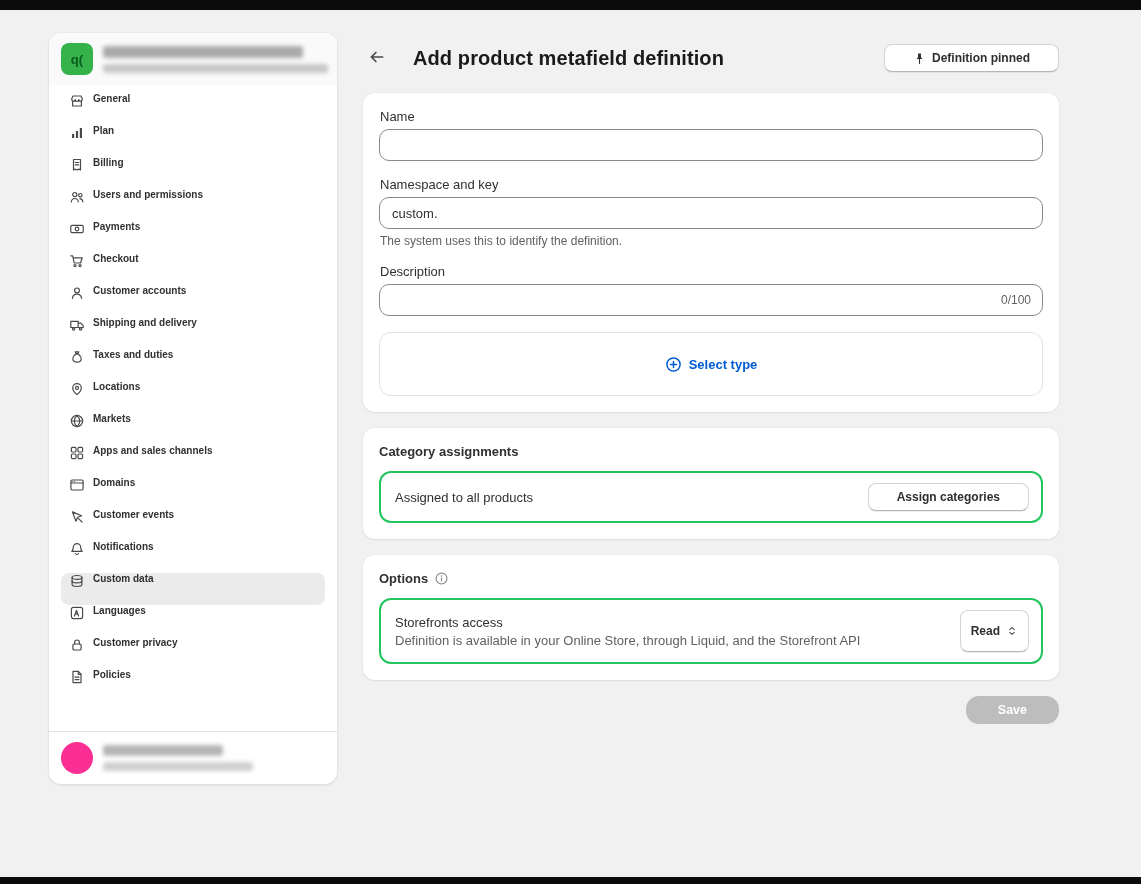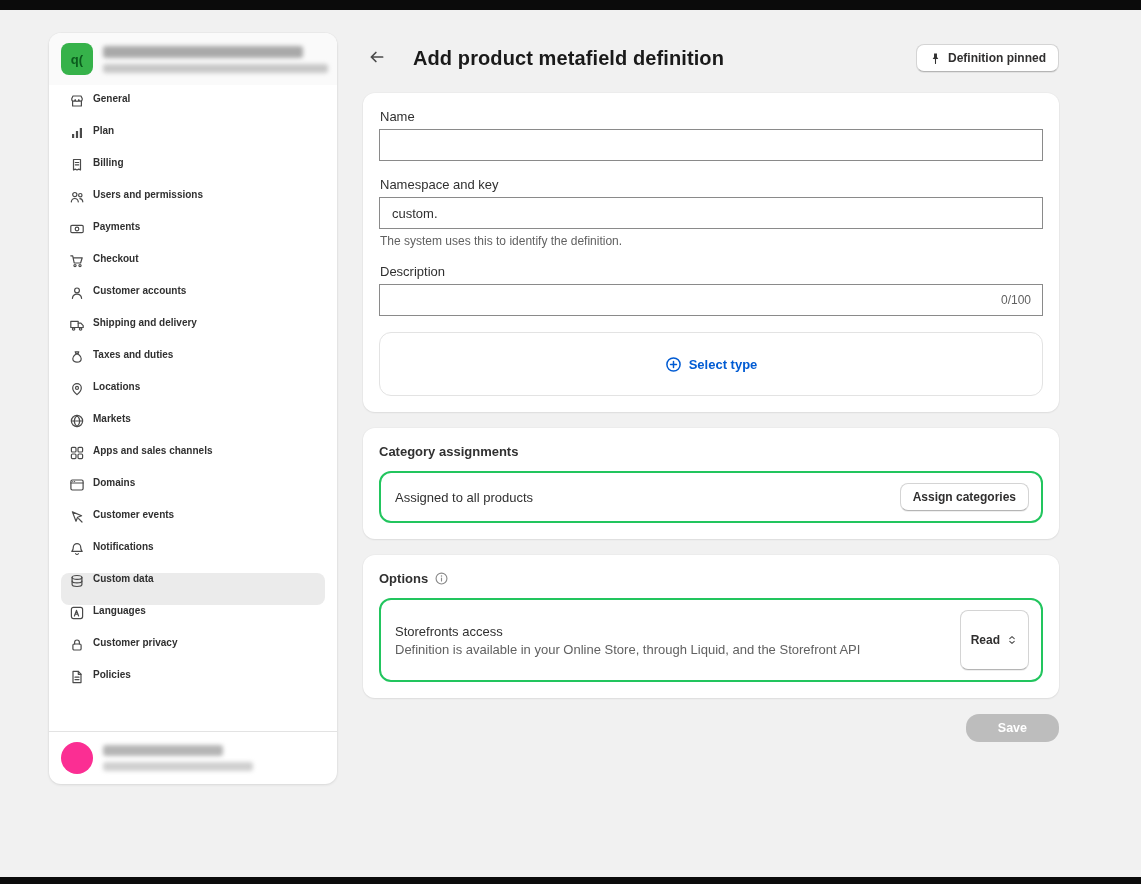--- a/index.html
+++ b/index.html
@@ -49,33 +49,33 @@
   .page-head { display:flex; align-items:center; height:36px; margin-bottom:17px; }
   .back-btn {
     width:28px; height:28px; border:none; background:transparent; border-radius:8px;
     display:flex; align-items:center; justify-content:center; cursor:pointer; color:#4a4a4a; padding:0;
   }
   .page-title { font-size:20px; font-weight:700; color:#1a1a1a; margin-left:22px; letter-spacing:.1px; }
   .btn {
     background:#fff; border:1px solid #d4d4d4; border-bottom-color:#b5b5b5;
     border-radius:8px; box-shadow:0 1px 0 rgba(26,26,26,.07);
     font-family:inherit; font-size:12px; font-weight:600; color:#302f2f;
-    padding:6px 12px; display:inline-flex; align-items:center; gap:6px; cursor:pointer;
+    padding:6px 28px; display:inline-flex; align-items:center; gap:6px; cursor:pointer;
   }
   .pinned-btn { margin-left:auto; }
 
   .card {
     background:#fff; border-radius:12px; padding:16px; margin-bottom:16px;
     box-shadow:0 1px 2px rgba(0,0,0,.07), 0 0 0 1px rgba(0,0,0,.02);
   }
   .field { margin-bottom:16px; }
   .field:last-child { margin-bottom:0; }
   .field-label { display:block; font-size:13px; color:#303030; margin:0 0 5px 1px; }
   .text-input {
-    width:100%; height:32px; border:1px solid #8a8a8a; border-radius:0;
+    width:100%; height:32px; border:1px solid #8a8a8a; border-radius:10px;
     padding:0 12px; font-family:inherit; font-size:13px; color:#303030; background:#fff; outline:none;
   }
   .help-text { font-size:12px; color:#616161; margin-top:5px; margin-left:1px; }
   .input-wrap { position:relative; }
   .char-counter {
     position:absolute; right:12px; top:50%; transform:translateY(-50%);
     font-size:12px; color:#616161; pointer-events:none;text-align:center;
   }
   .select-type-box {
     border:1px solid #e3e3e3; border-radius:12px; height:64px;
@@ -92,21 +92,21 @@
   .card-title { font-size:13px; font-weight:650; color:#303030; }
   .info-ic { color:#8a8a8a; display:flex; }
   .info-ic svg { width:15px; height:15px; }
   .inner-row {
     border:2px solid #22c55e; border-radius:12px;
     padding:10px 12px 10px 14px; display:flex; align-items:center; justify-content:space-between; gap:12px;
   }
   .inner-row-text { font-size:13px; color:#303030; }
   .row-title { font-size:13px; color:#303030; margin-bottom:3px; }
   .row-desc { font-size:13px; color:#616161; }
-  .select-btn { padding:22px 10px; }
+  .select-btn { padding:13px 10px; }
   .select-btn svg { width:12px; height:12px; color:#4a4a4a; }
 
   .save-row { display:flex; justify-content:flex-end; margin-top:14px; }
   .save-btn {
     background:#bdbdbd; color:#fff; border:none; border-radius:13px;
     font-family:inherit; font-size:12.5px; font-weight:650; padding:7px 32px; cursor:default;
   }
 </style>
 </head>
 <body>

